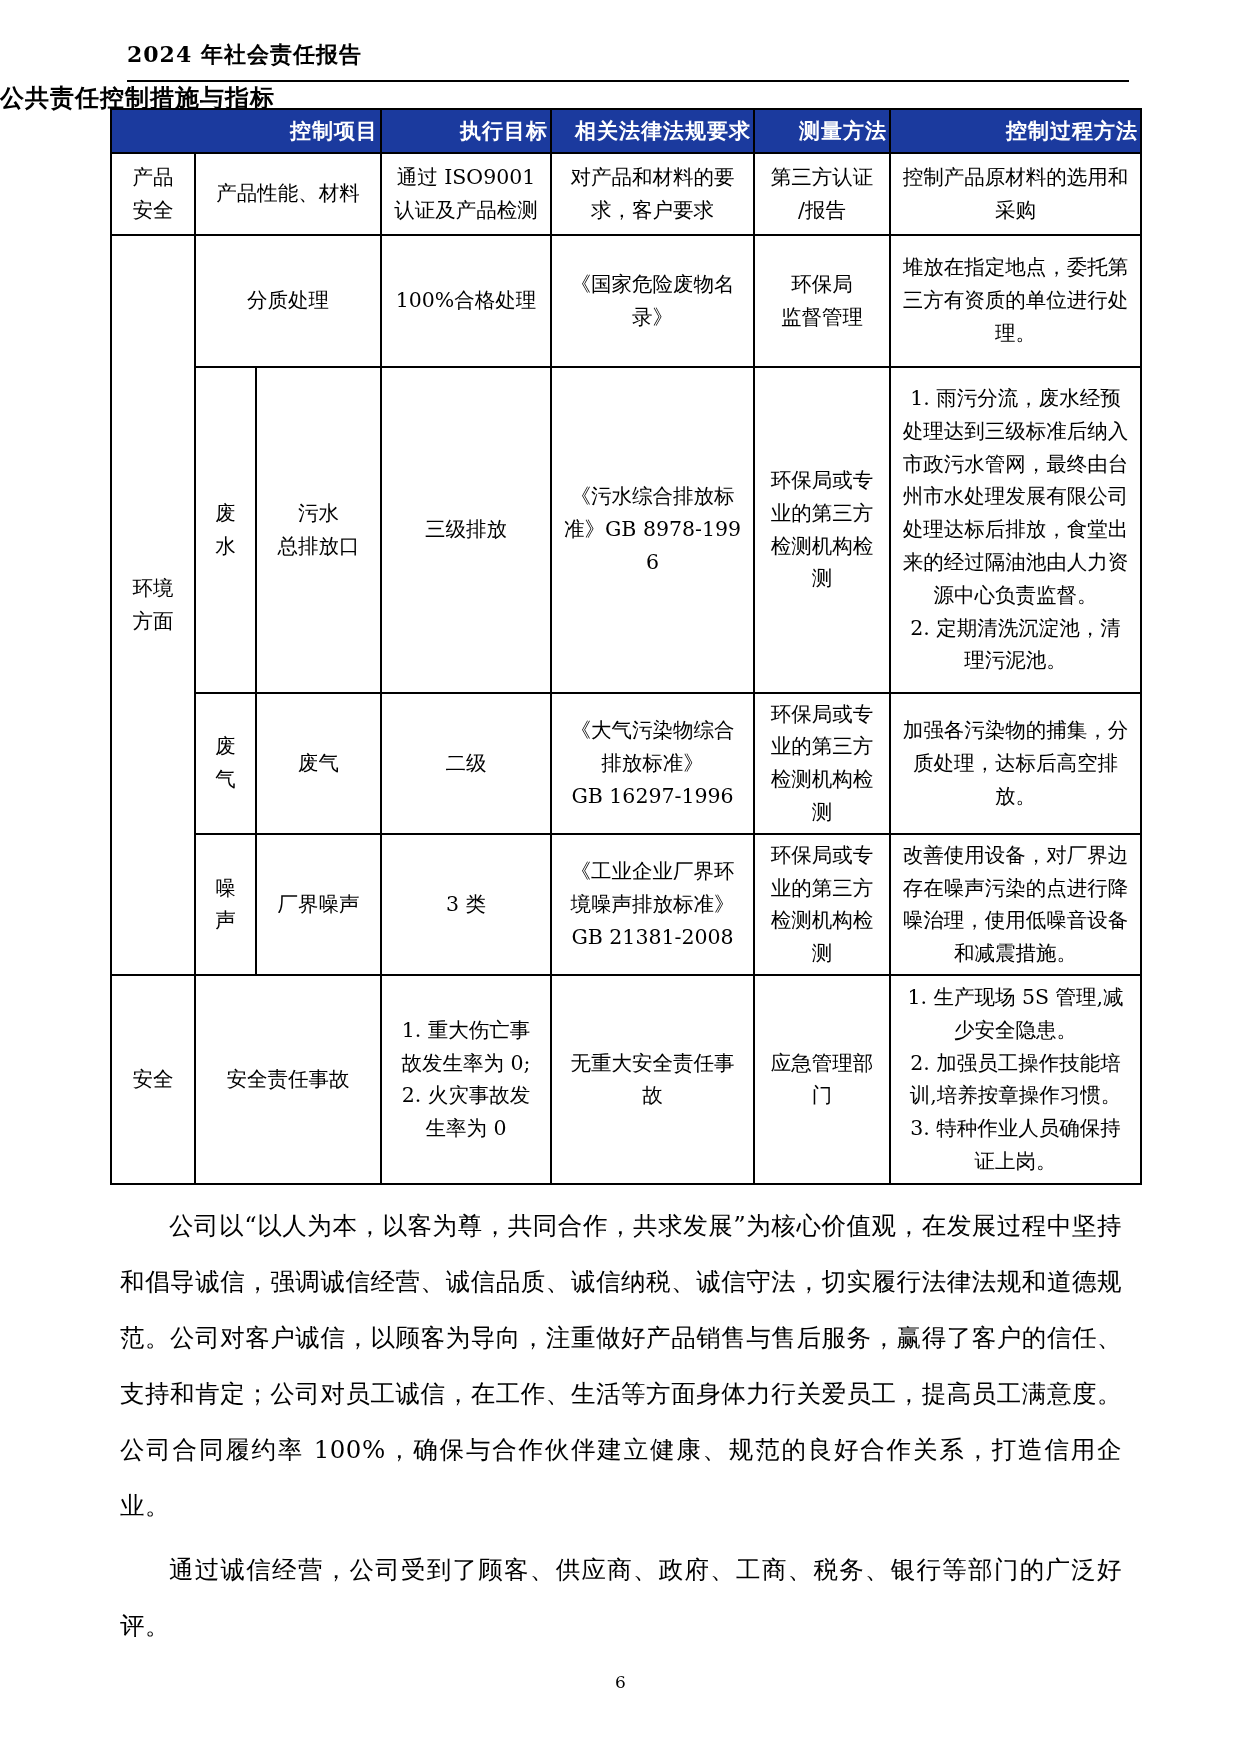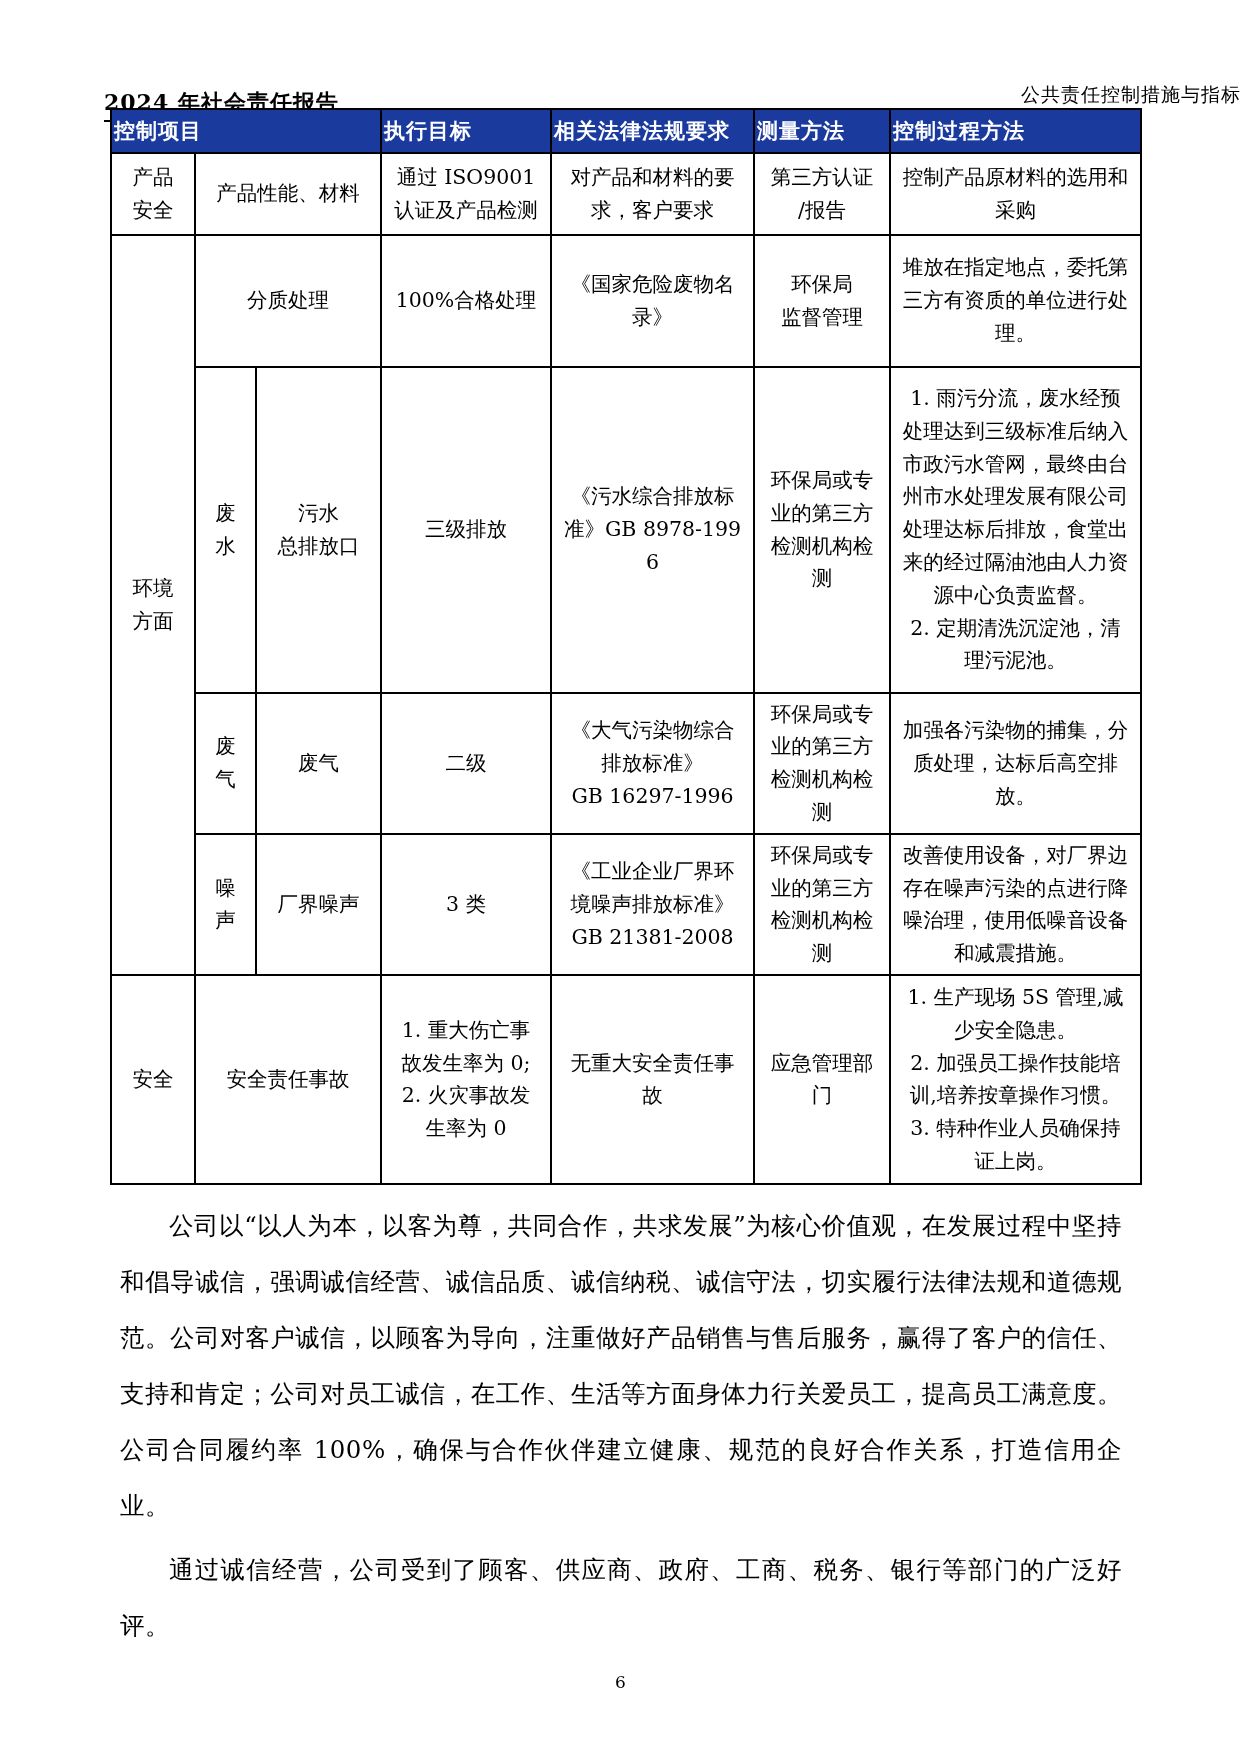--- a/index.html
+++ b/index.html
@@ -9,38 +9,37 @@
     width: 1241px;
     height: 1754px;
     margin: 0 auto;
     background: #ffffff;
     font-family: "DejaVu Serif", "Liberation Serif", serif;
     color: #000000;
     overflow: hidden;
   }
   .doc-header {
     position: absolute;
-    left: 104px;
+    left: 127px;
     top: 40px;
     width: 1002px;
     font-size: 22px;
     font-weight: bold;
-    padding-bottom: 2px;
+    padding-bottom: 10px;
     border-bottom: 2px solid #000;
     letter-spacing: 1px;
-    margin-top: 48px;
   }
   .table-title {
     position: absolute;
     left: 0;
     top: 82px;
     width: 100%;
-    text-align: right;
-    font-size: 19px;
-    font-weight: normal;
+    text-align: left;
+    font-size: 24px;
+    font-weight: bold;
     letter-spacing: 1px;
   }
   table.ctl {
     position: absolute;
     left: 110px;
     top: 108px;
     width: 1030px;
     border-collapse: collapse;
     table-layout: fixed;
   }
@@ -50,21 +49,21 @@
     line-height: 1.6;
     padding: 4px 10px;
     vertical-align: middle;
     white-space: pre-line;
     word-break: break-all;
   }
   table.ctl th {
     background: #1b3a9e;
     color: #ffffff;
     font-weight: bold;
-    text-align: left;
+    text-align: right;
     font-size: 21px;
     padding: 4px 2px;
     white-space: normal;
     letter-spacing: 1px;
   }
   .tc { text-align: center; }
   .tl { text-align: center; }
   .body-text {
     position: absolute;
     left: 120px;

